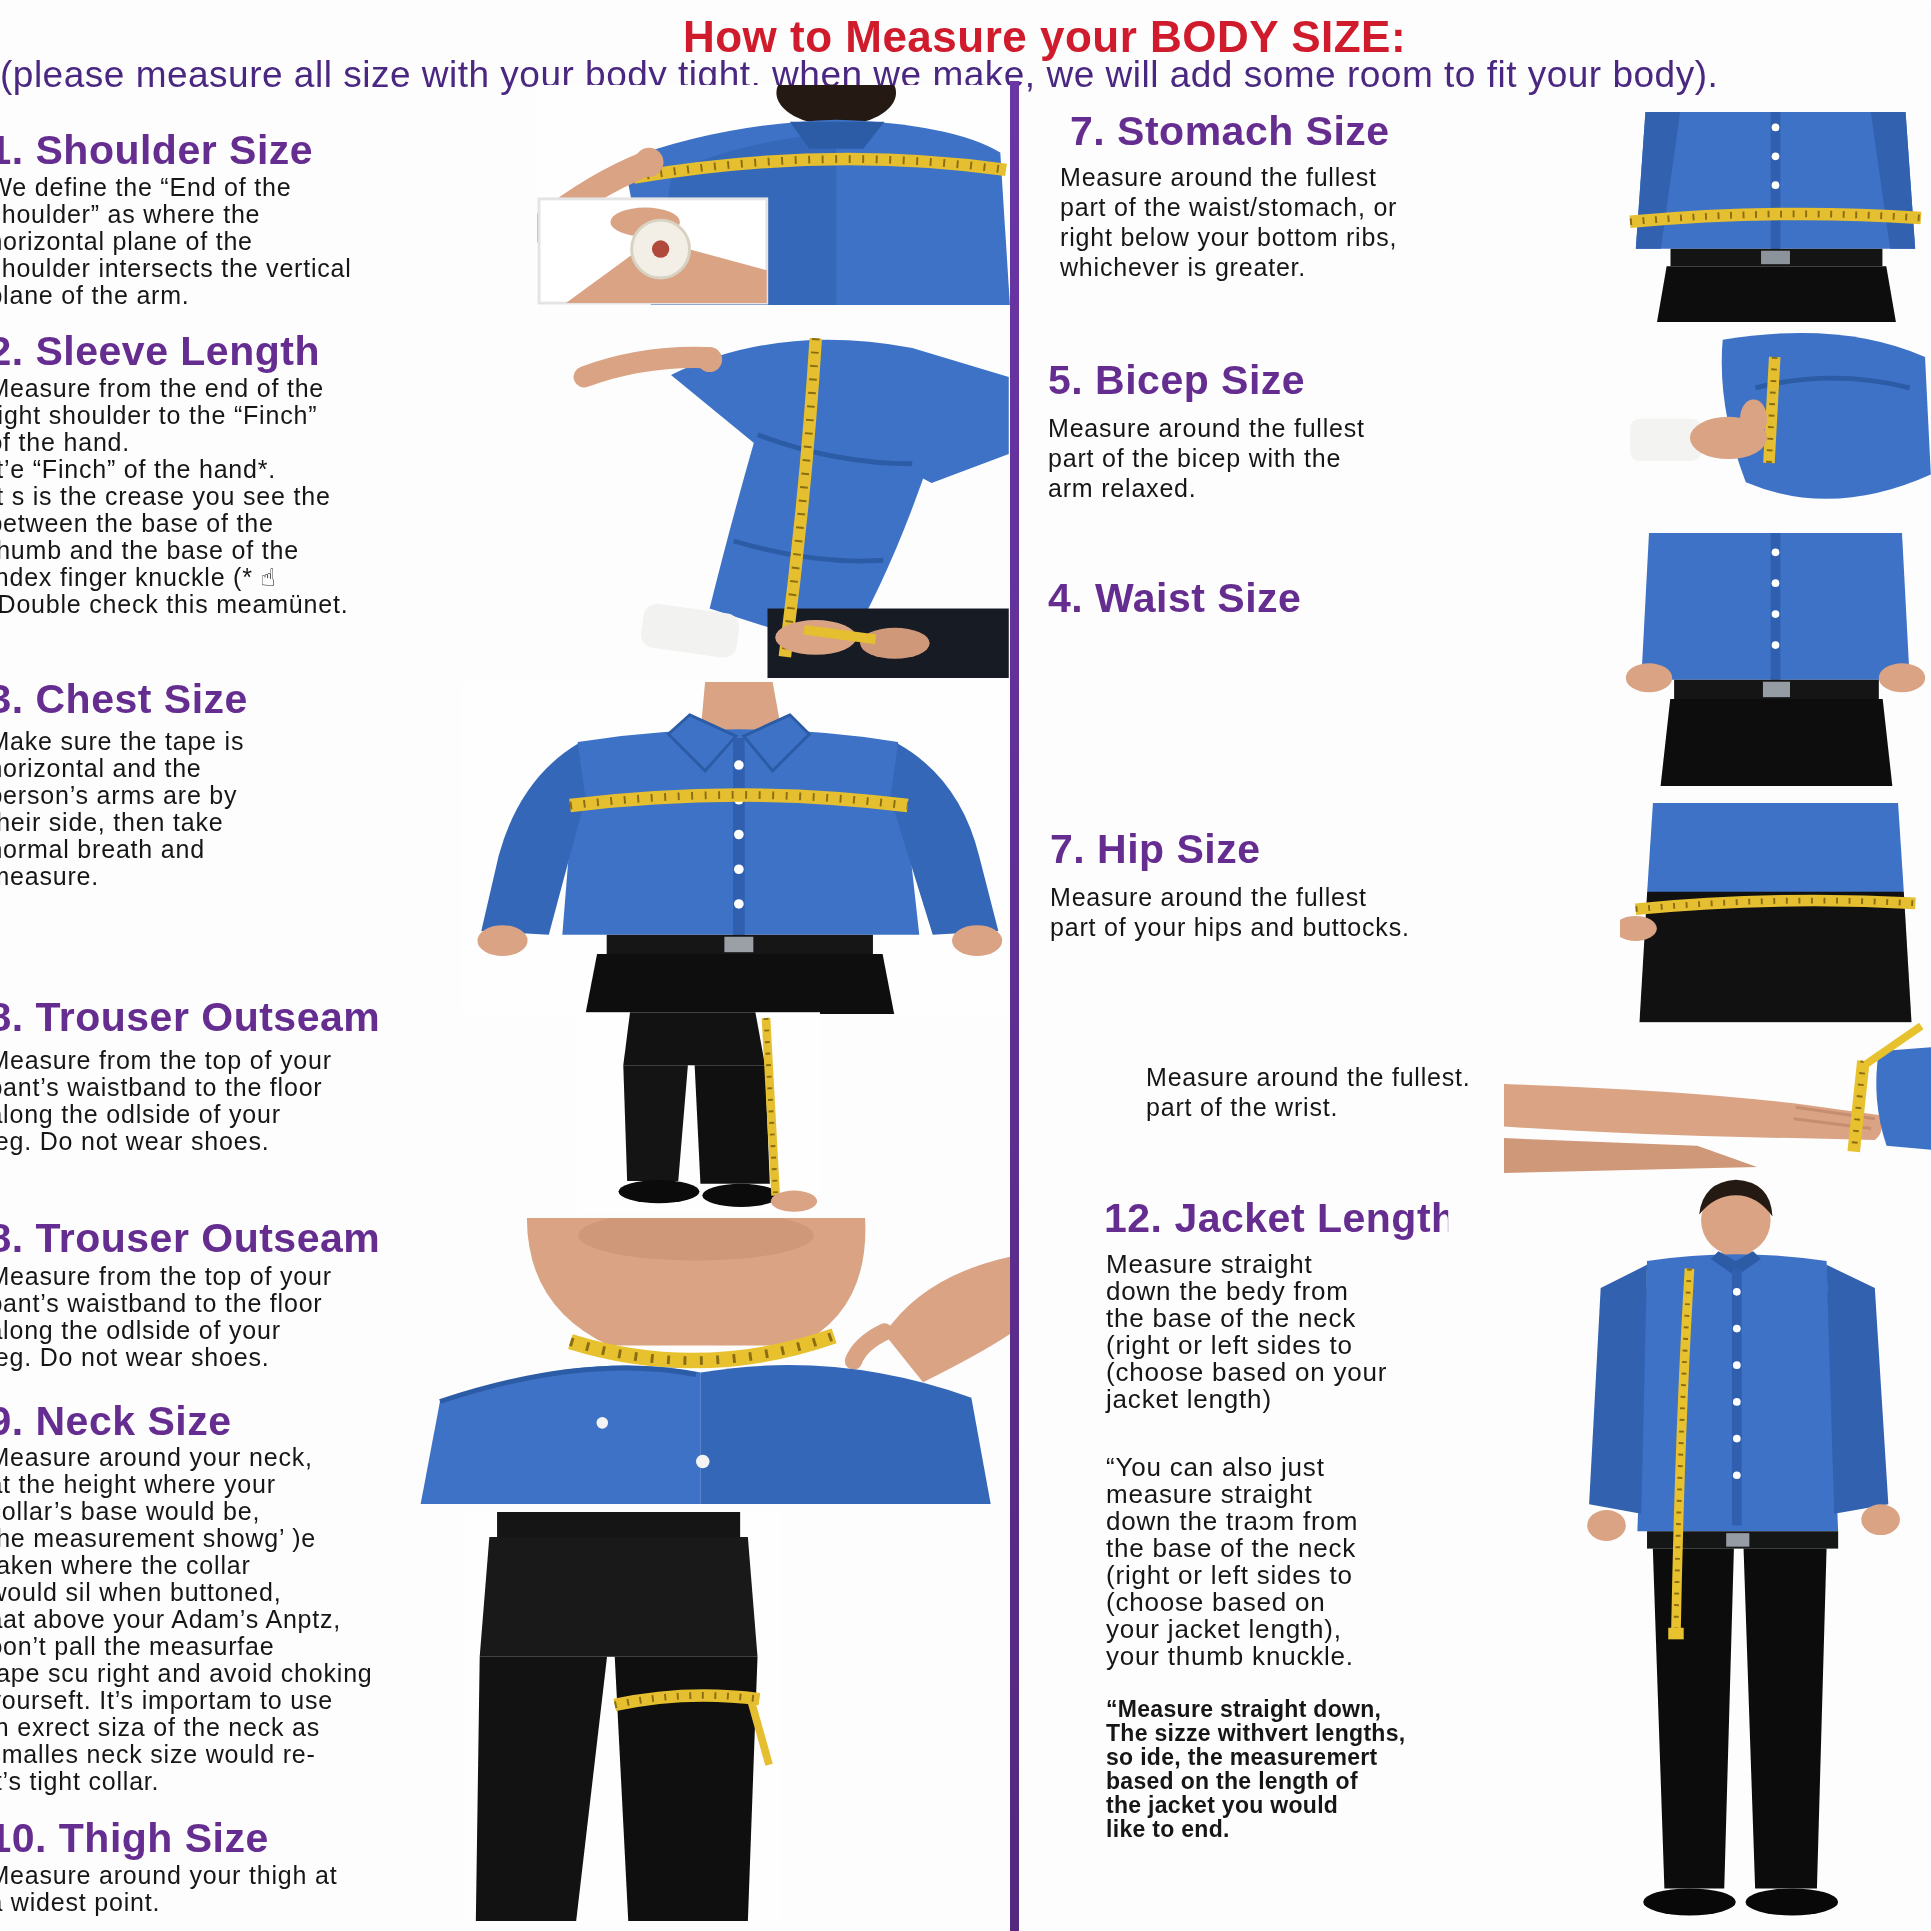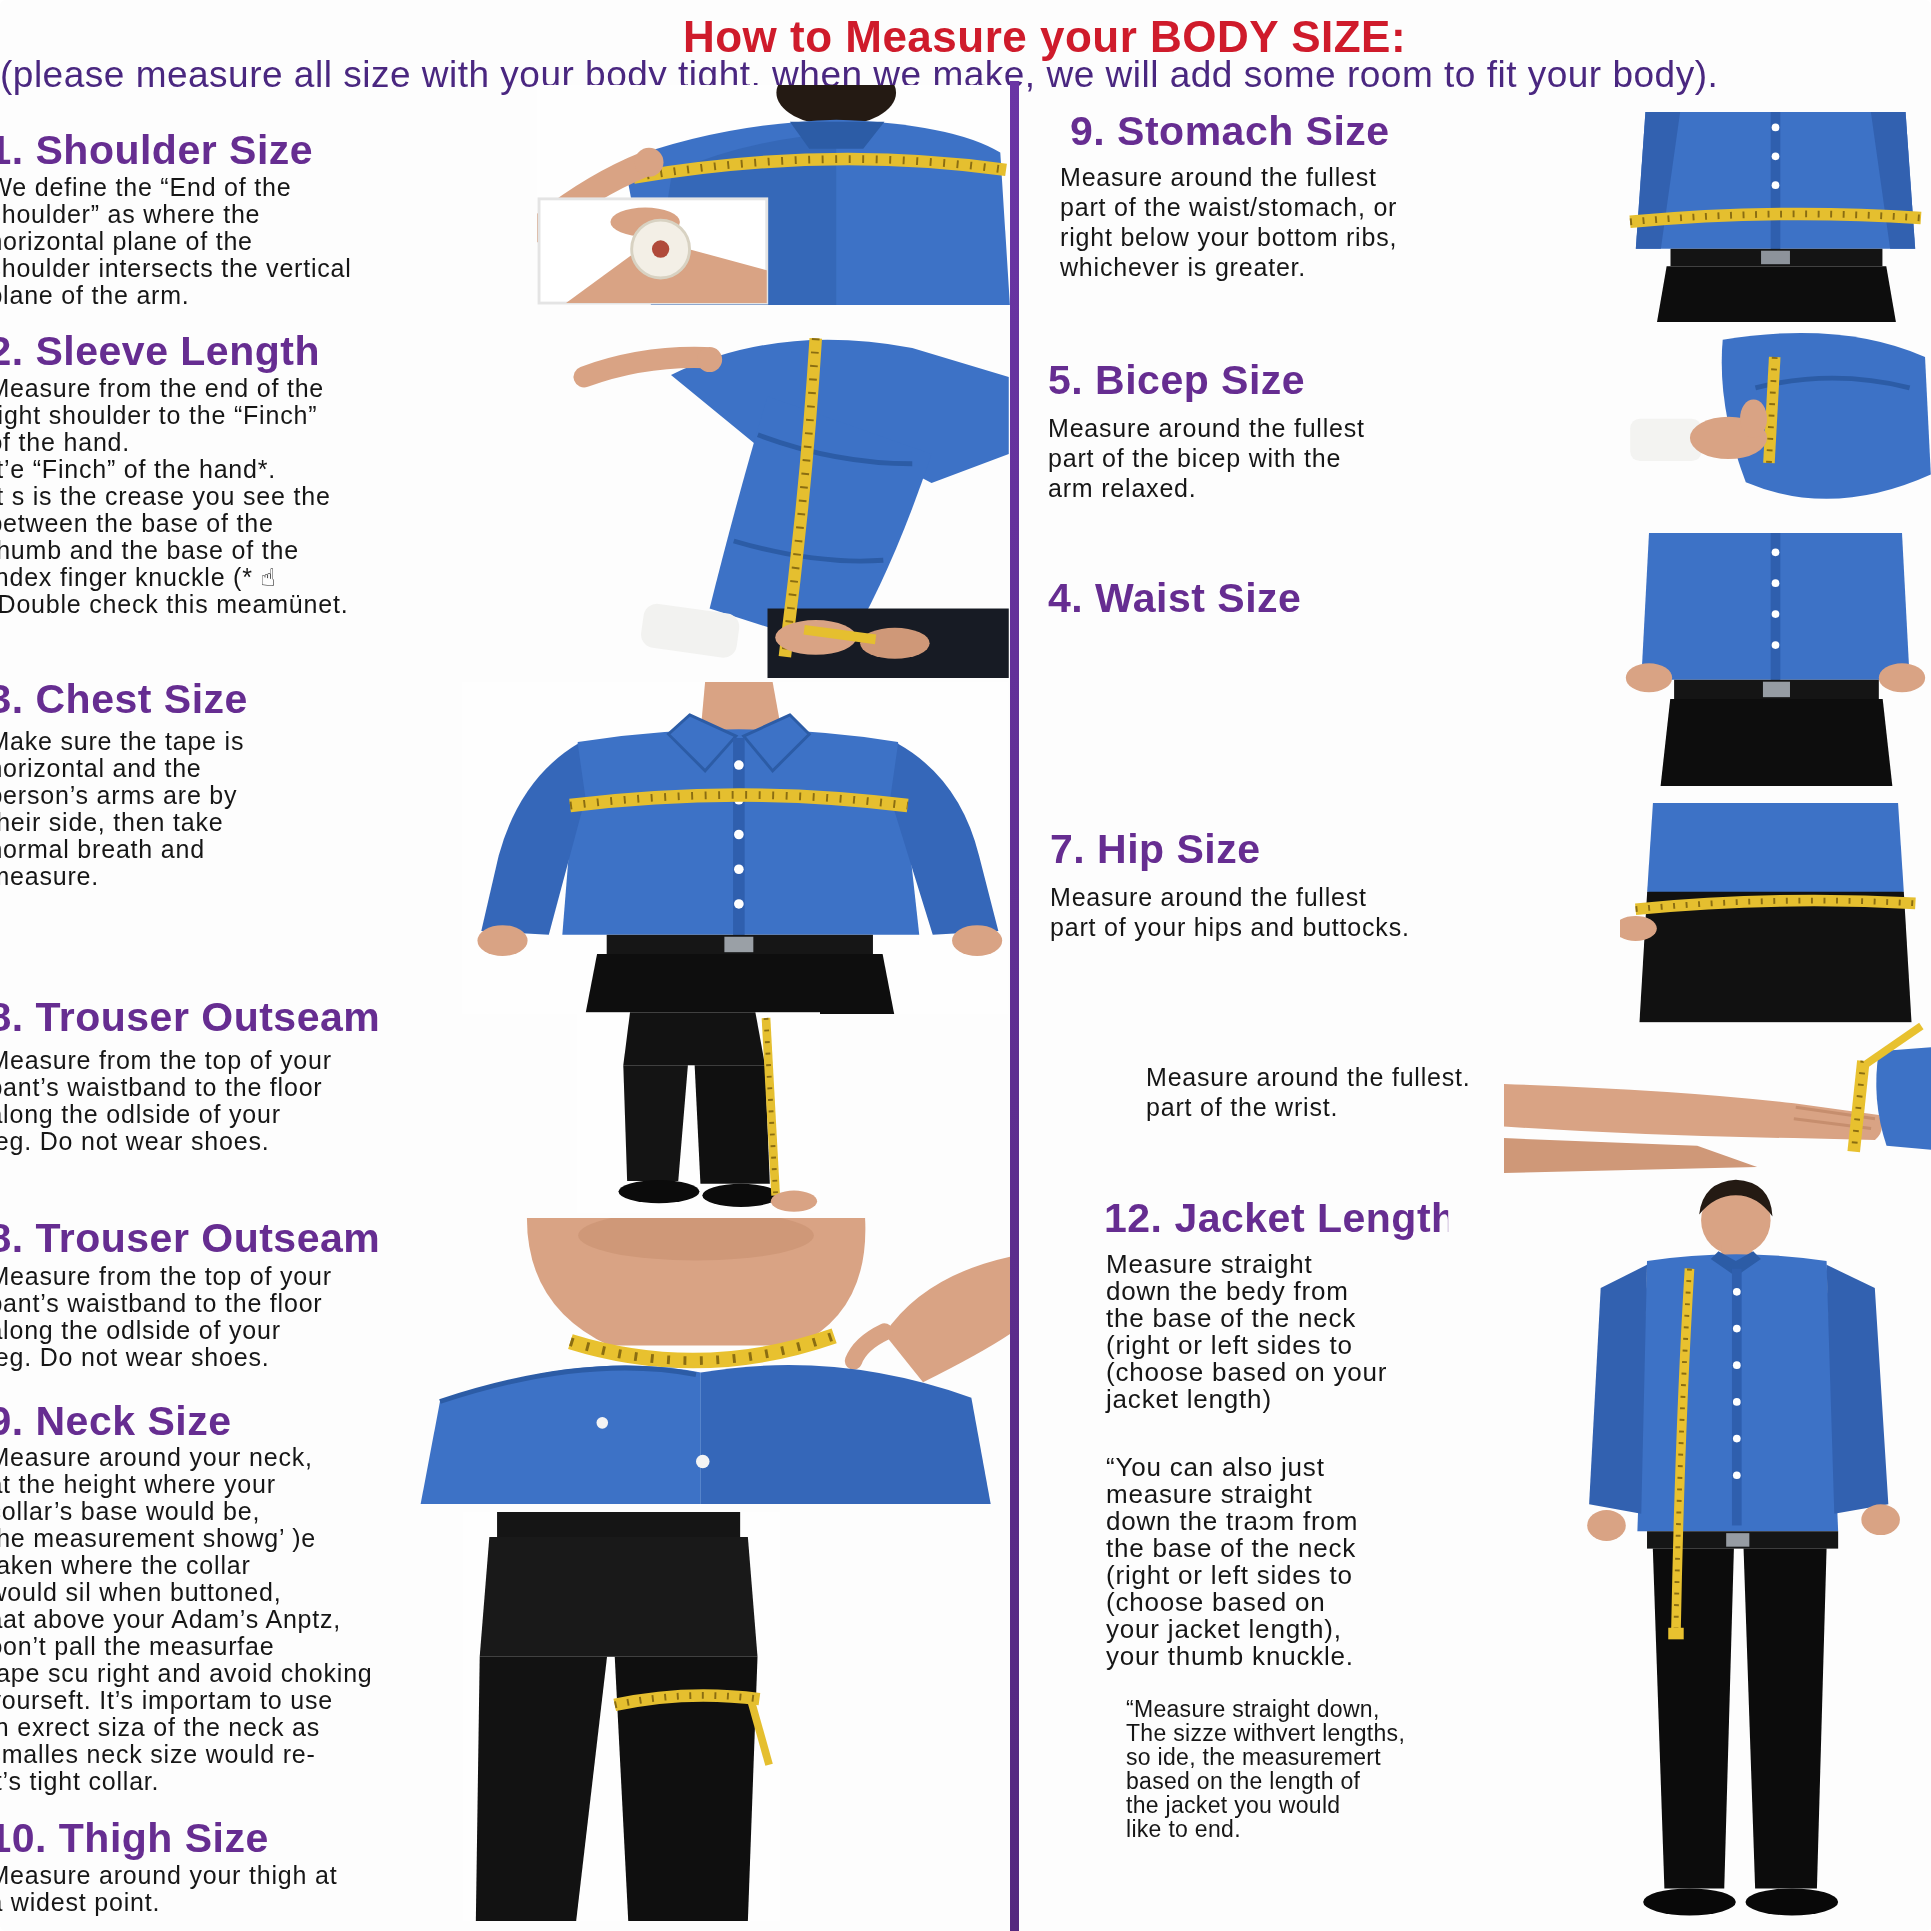--- a/index.html
+++ b/index.html
@@ -9,21 +9,21 @@
   .title{top:11.6px;left:158px;right:0;text-align:center;font-size:44px;font-weight:bold;
          color:#cf1b2b;letter-spacing:0.5px;}
   .subtitle{top:54px;left:0;right:0;font-size:37px;color:#4a2780;
             letter-spacing:0.5px;}
   .divider{left:1010px;top:81px;width:8.7px;height:1850px;
            background:linear-gradient(180deg,#6a35a5,#54287f);}
   .head{font-size:41px;font-weight:bold;color:#662d91;letter-spacing:0.5px;white-space:pre;}
   .bodytxt{font-size:25px;line-height:27px;color:#161616;letter-spacing:0.8px;white-space:pre-line;}
   .rbody{font-size:25px;line-height:30px;}
   .p12{font-size:26px;line-height:27px;}
-  .p12s{font-size:23px;line-height:24px;font-weight:normal;letter-spacing:0.3px;margin-left:20px;}
+  .p12s{font-size:23px;line-height:24px;font-weight:bold;letter-spacing:0.3px;}
   
   .lcol{left:-11.6px;}
   svg{display:block;}
 </style>
 </head>
 <body>
 
 <div class="page">
 
   <div class="abs title">How to Measure your BODY SIZE:</div>
@@ -80,21 +80,21 @@
 tape scu right and avoid choking
 yourseft. It’s importam to use
 in exrect siza of the neck as
 smalles neck size would re-
 it’s tight collar.</div>
 
   <div class="abs lcol head" style="top:1815px">10. Thigh Size</div>
   <div class="abs lcol bodytxt" style="top:1862px">Measure around your thigh at
 a widest point.</div>
 
-  <div class="abs head" style="top:108px;left:1070px">9. Stomach Size</div>
+  <div class="abs head" style="top:108px;left:1070px">7. Stomach Size</div>
   <div class="abs bodytxt rbody" style="top:162px;left:1060px">Measure around the fullest
 part of the waist/stomach, or
 right below your bottom ribs,
 whichever is greater.</div>
 
   <div class="abs head" style="top:357px;left:1048px">5. Bicep Size</div>
   <div class="abs bodytxt rbody" style="top:413px;left:1048px">Measure around the fullest
 part of the bicep with the
 arm relaxed.</div>
 

